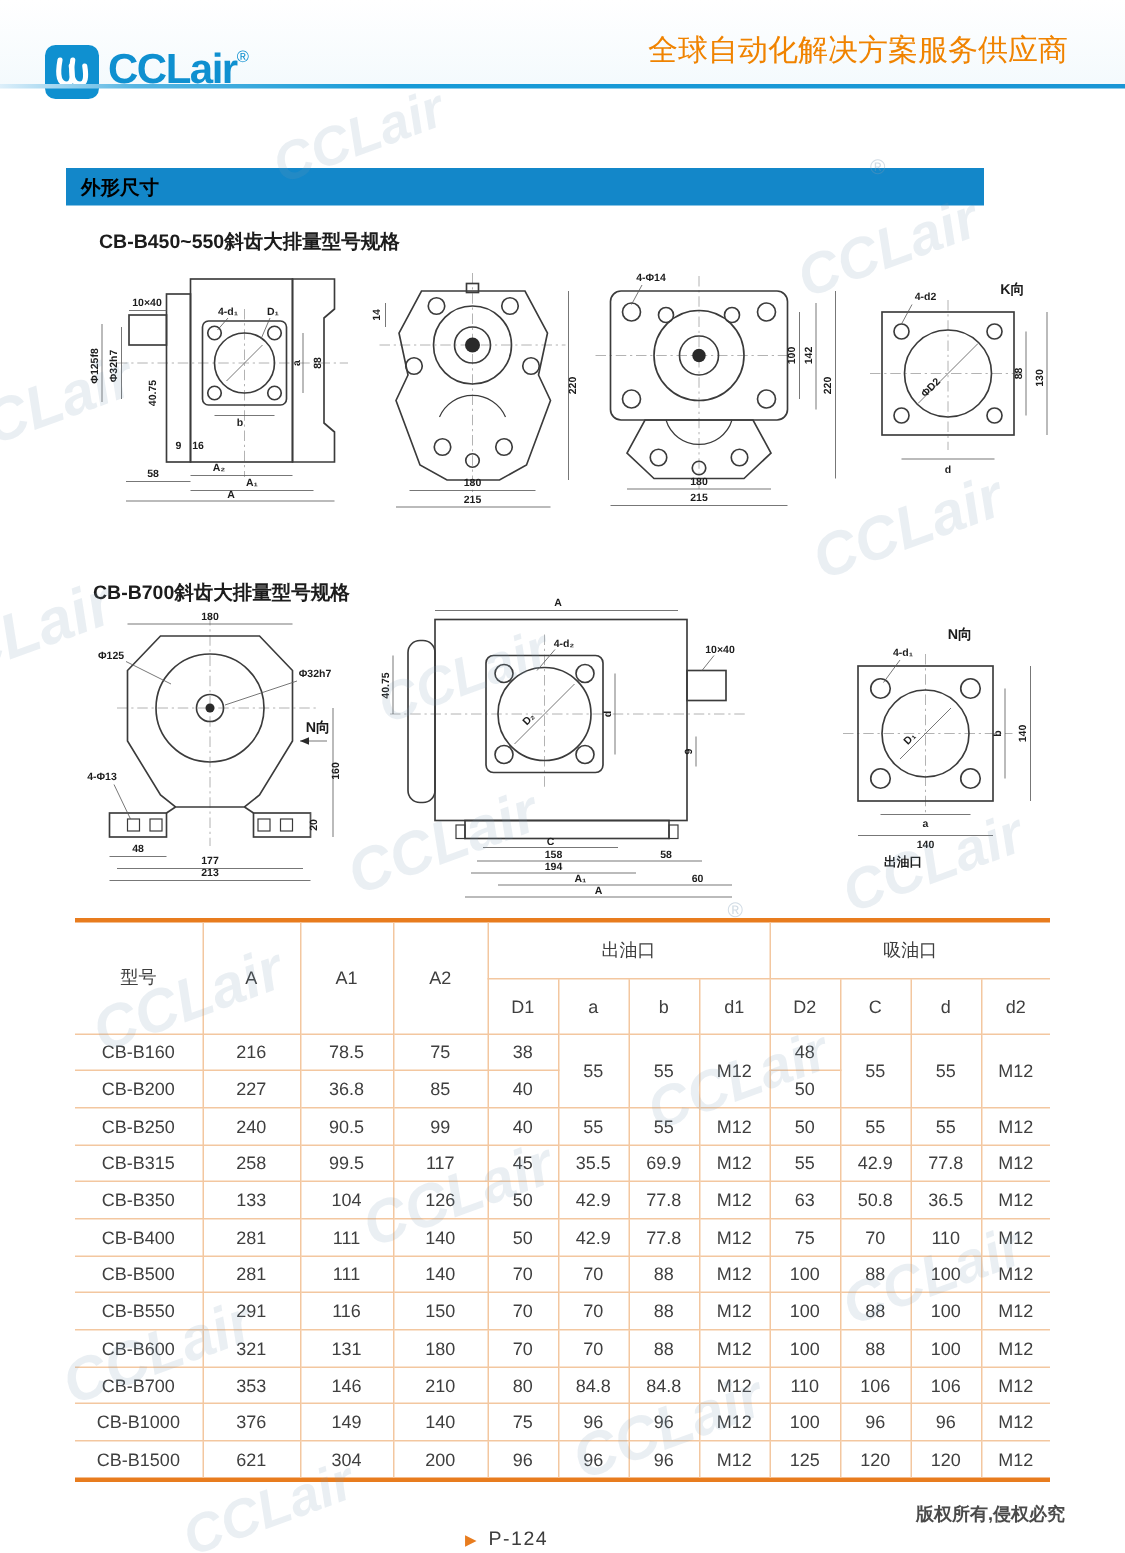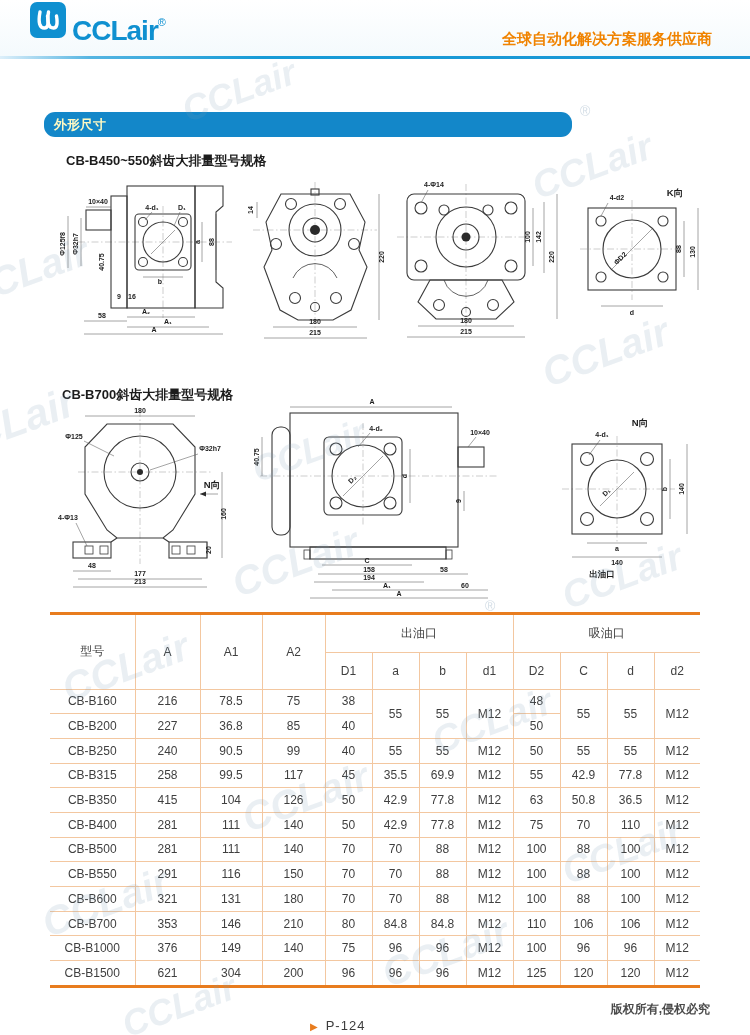--- a/index.html
+++ b/index.html
@@ -4,31 +4,31 @@
 <style>
   * { margin:0; padding:0; box-sizing:border-box; }
   body { background:#ffffff; font-family:"Liberation Sans", sans-serif; }
   #page { position:relative; width:750px; height:1035px; background:#ffffff; overflow:hidden; }
 
   
   .header { position:absolute; top:0; left:0; width:750px; height:56px;
             background:linear-gradient(180deg,#ffffff 0%,#f4fafd 100%); z-index:2; }
   .header-rule { position:absolute; top:56px; left:0; width:750px; height:3px;
             background:linear-gradient(90deg,#ddeffa 0%, #55b5e2 12%, #179bd7 35%, #1a96d5 100%); z-index:2; }
-  .logo-wrap { position:absolute; top:2px; left:30px; display:flex; align-items:flex-start; }
+  .logo-wrap { position:absolute; top:18px; left:30px; display:flex; align-items:flex-end; }
   .logo-mark { width:36px; height:36px; background:#0f90d0; border-radius:7px; display:flex;
                align-items:center; justify-content:center; }
   .logo-text { font-size:28px; font-weight:800; color:#0f90d0; letter-spacing:-1px; margin-left:6px; line-height:40px; }
   .logo-reg { font-size:11px; color:#0f90d0; font-weight:400; vertical-align:14px; }
-  .slogan { position:absolute; top:30px; right:38px; font-size:15px; font-weight:700; color:#f08300; }
+  .slogan { position:absolute; top:20px; right:38px; font-size:20px; font-weight:400; color:#f08300; }
 
   
-  .section-bar { position:absolute; top:112px; left:44px; width:528px; height:25px;
-                 background:#1387c9; color:#fef9c3; font-size:13px; font-weight:700;
-                 line-height:25px; padding-left:10px; z-index:2;border-radius:11px; }
+  .section-bar { position:absolute; top:112px; left:44px; width:612px; height:25px;
+                 background:#1387c9; color:#000000; font-size:13px; font-weight:700;
+                 line-height:25px; padding-left:10px; z-index:2; }
 
   .sec-title { position:absolute; font-size:13px; color:#1c1c1c; font-weight:600; z-index:2; }
   #sec1-title { top:152px; left:66px;text-align:center; }
   #sec2-title { top:386px; left:62px; }
 
   
   svg { position:absolute; z-index:2; overflow:visible; }
   svg text { font-family:"Liberation Sans", sans-serif; font-size:7px; fill:#1c1c1c; font-weight:600; text-anchor:middle; }
   .big-label { font-size:9.5px; font-weight:700; }
   .outline { stroke:#3b3b3b; fill:none; stroke-width:1.1; }
@@ -437,21 +437,21 @@
             <td>35.5</td>
             <td>69.9</td>
             <td>M12</td>
             <td>55</td>
             <td>42.9</td>
             <td>77.8</td>
             <td>M12</td>
           </tr>
           <tr>
             <td class="model">CB-B350</td>
-            <td>415</td>
+            <td>133</td>
             <td>104</td>
             <td>126</td>
             <td>50</td>
             <td>42.9</td>
             <td>77.8</td>
             <td>M12</td>
             <td>63</td>
             <td>50.8</td>
             <td>36.5</td>
             <td>M12</td>

